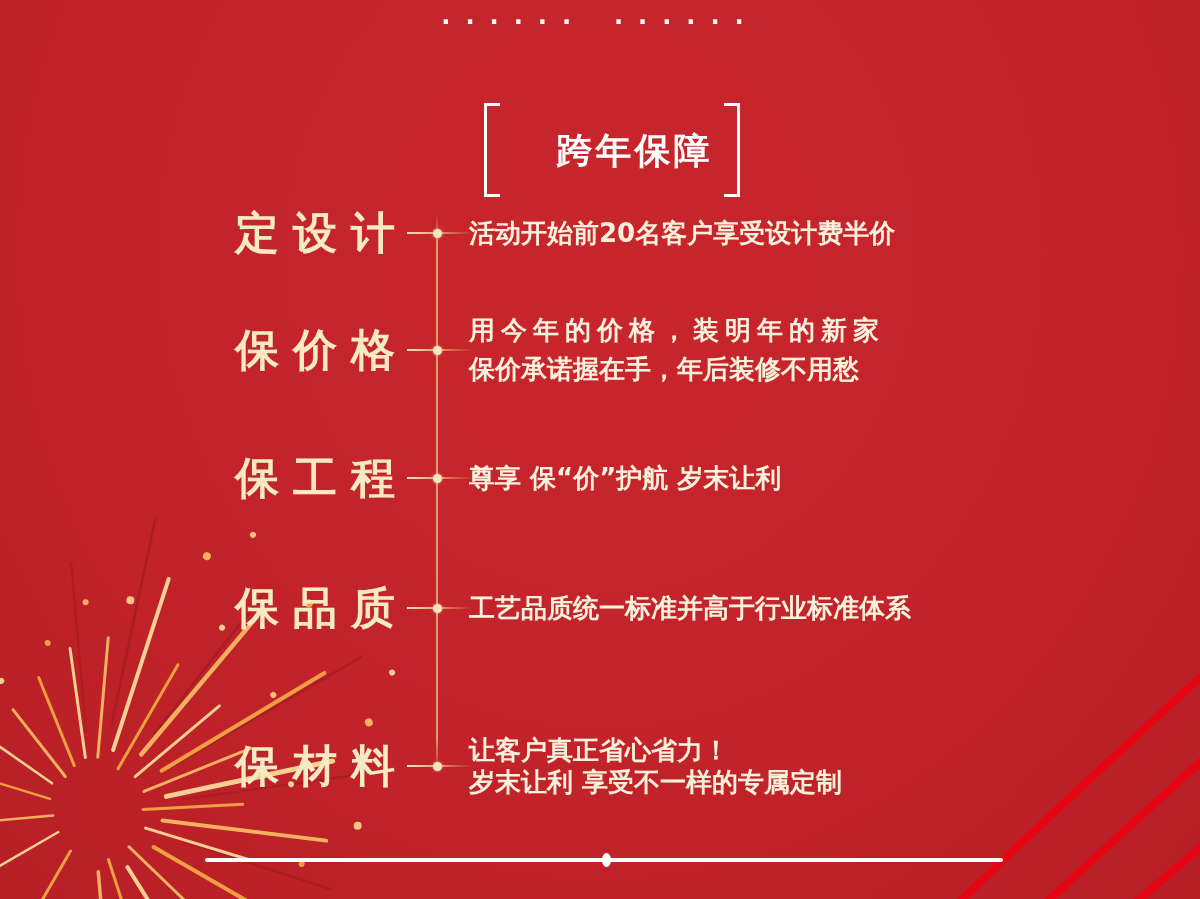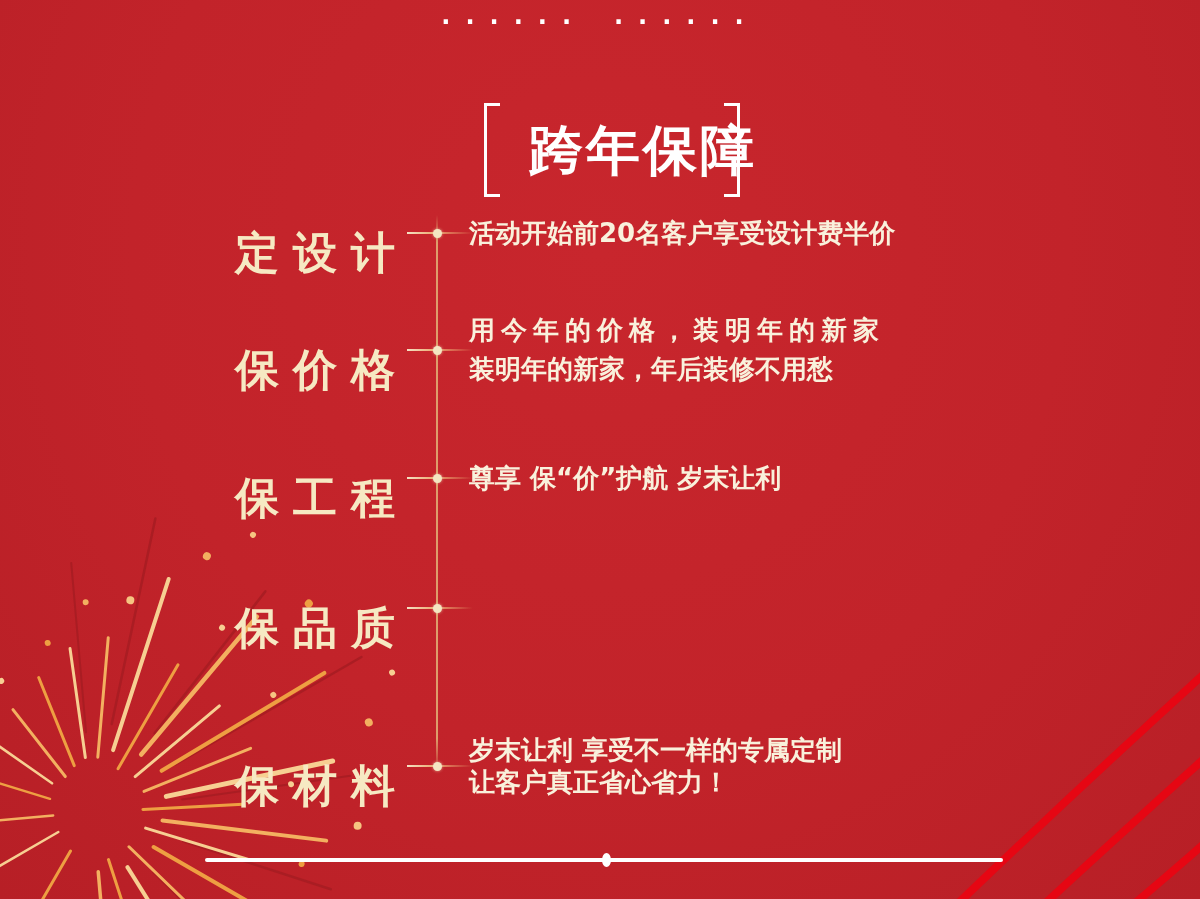--- a/index.html
+++ b/index.html
@@ -23,36 +23,36 @@
   .header-dots { font-size:24px; font-weight:bold; letter-spacing:15px; }
   .header-title { font-size:31px; font-weight:600; letter-spacing:9px; }
 
   
   .banner { position:absolute; top:103px; left:484px; width:256px; height:94px; }
   .bracket { position:absolute; top:0; width:16px; height:94px; box-sizing:border-box; border:3px solid #ffffff; }
   .bracket.left  { left:0;  border-right:none; }
   .bracket.right { right:0; border-left:none; }
   .banner-title {
     position:absolute; left:0; right:0; top:0; height:94px; line-height:96px;
-    text-align:center; font-size:54px; font-weight:bold; color:#ffffff; letter-spacing:3px;
+    text-align:center; font-size:36px; font-weight:bold; color:#ffffff; letter-spacing:3px;
     white-space:nowrap;
     margin-left:45px;
   }
 
   
   .vline {
     position:absolute; left:436px; top:215px; width:2px; height:551px;
     background:linear-gradient(180deg, rgba(226,178,118,0) 0%, rgba(226,178,118,0.85) 5%,
                rgba(226,178,118,0.85) 95%, rgba(226,178,118,0.15) 100%);
   }
   .t-item { position:absolute; left:0; top:var(--y); height:0; width:100%; }
   .t-heading {
     position:absolute; left:220px; width:192px; top:0; transform:translateY(-50%);
     font-size:44px; font-weight:bold; color:#f6e9c3; letter-spacing:14px; padding-left:12px;
-    text-align:center; white-space:nowrap; box-sizing:border-box;margin-top:20px;
+    text-align:center; white-space:nowrap; box-sizing:border-box;
   }
   .t-connector {
     position:absolute; left:407px; width:66px; height:2px; top:-1px;
     background:linear-gradient(90deg, rgba(247,236,204,0.95) 0%, rgba(242,195,128,0.85) 40%, rgba(242,195,128,0) 100%);
   }
   .t-dot {
     position:absolute; left:433px; top:-4.5px; width:9px; height:9px;
     border-radius:50%; background:#f4e6c2; box-shadow:0 0 3px rgba(244,230,194,0.7);
   }
   .t-desc {
@@ -162,47 +162,48 @@
       <div class="t-line">活动开始前20名客户享受设计费半价</div>
     </div>
   </div>
 
   <div class="t-item it2" style="--y:350px; --lh:39px">
     <div class="t-heading">保价格</div>
     <div class="t-connector"></div>
     <div class="t-dot"></div>
     <div class="t-desc">
       <div class="t-line">用今年的价格，装明年的新家</div>
-      <div class="t-line">装明年的新家，年后装修不用愁</div>
+      <div class="t-line">保价承诺握在手，年后装修不用愁</div>
     </div>
   </div>
 
   <div class="t-item it3" style="--y:478px; --lh:35px">
     <div class="t-heading">保工程</div>
     <div class="t-connector"></div>
     <div class="t-dot"></div>
     <div class="t-desc">
       <div class="t-line">尊享 保“价”护航 岁末让利</div>
     </div>
   </div>
 
   <div class="t-item it4" style="--y:608px; --lh:36px">
     <div class="t-heading">保品质</div>
     <div class="t-connector"></div>
     <div class="t-dot"></div>
     <div class="t-desc">
+      <div class="t-line">工艺品质统一标准并高于行业标准体系</div>
     </div>
   </div>
 
   <div class="t-item it5" style="--y:766px; --lh:32px">
     <div class="t-heading">保材料</div>
     <div class="t-connector"></div>
     <div class="t-dot"></div>
     <div class="t-desc">
+      <div class="t-line">让客户真正省心省力！</div>
       <div class="t-line">岁末让利 享受不一样的专属定制</div>
-      <div class="t-line">让客户真正省心省力！</div>
     </div>
   </div>
 
   <div class="divider"></div>
   <div class="divider-dot"></div>
 
 </div>
 
 </body></html>

